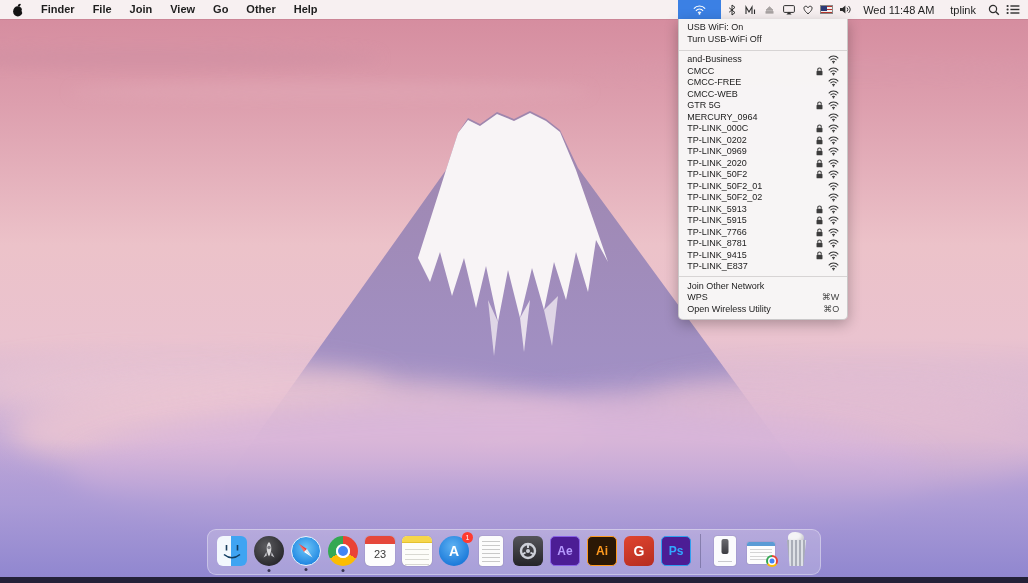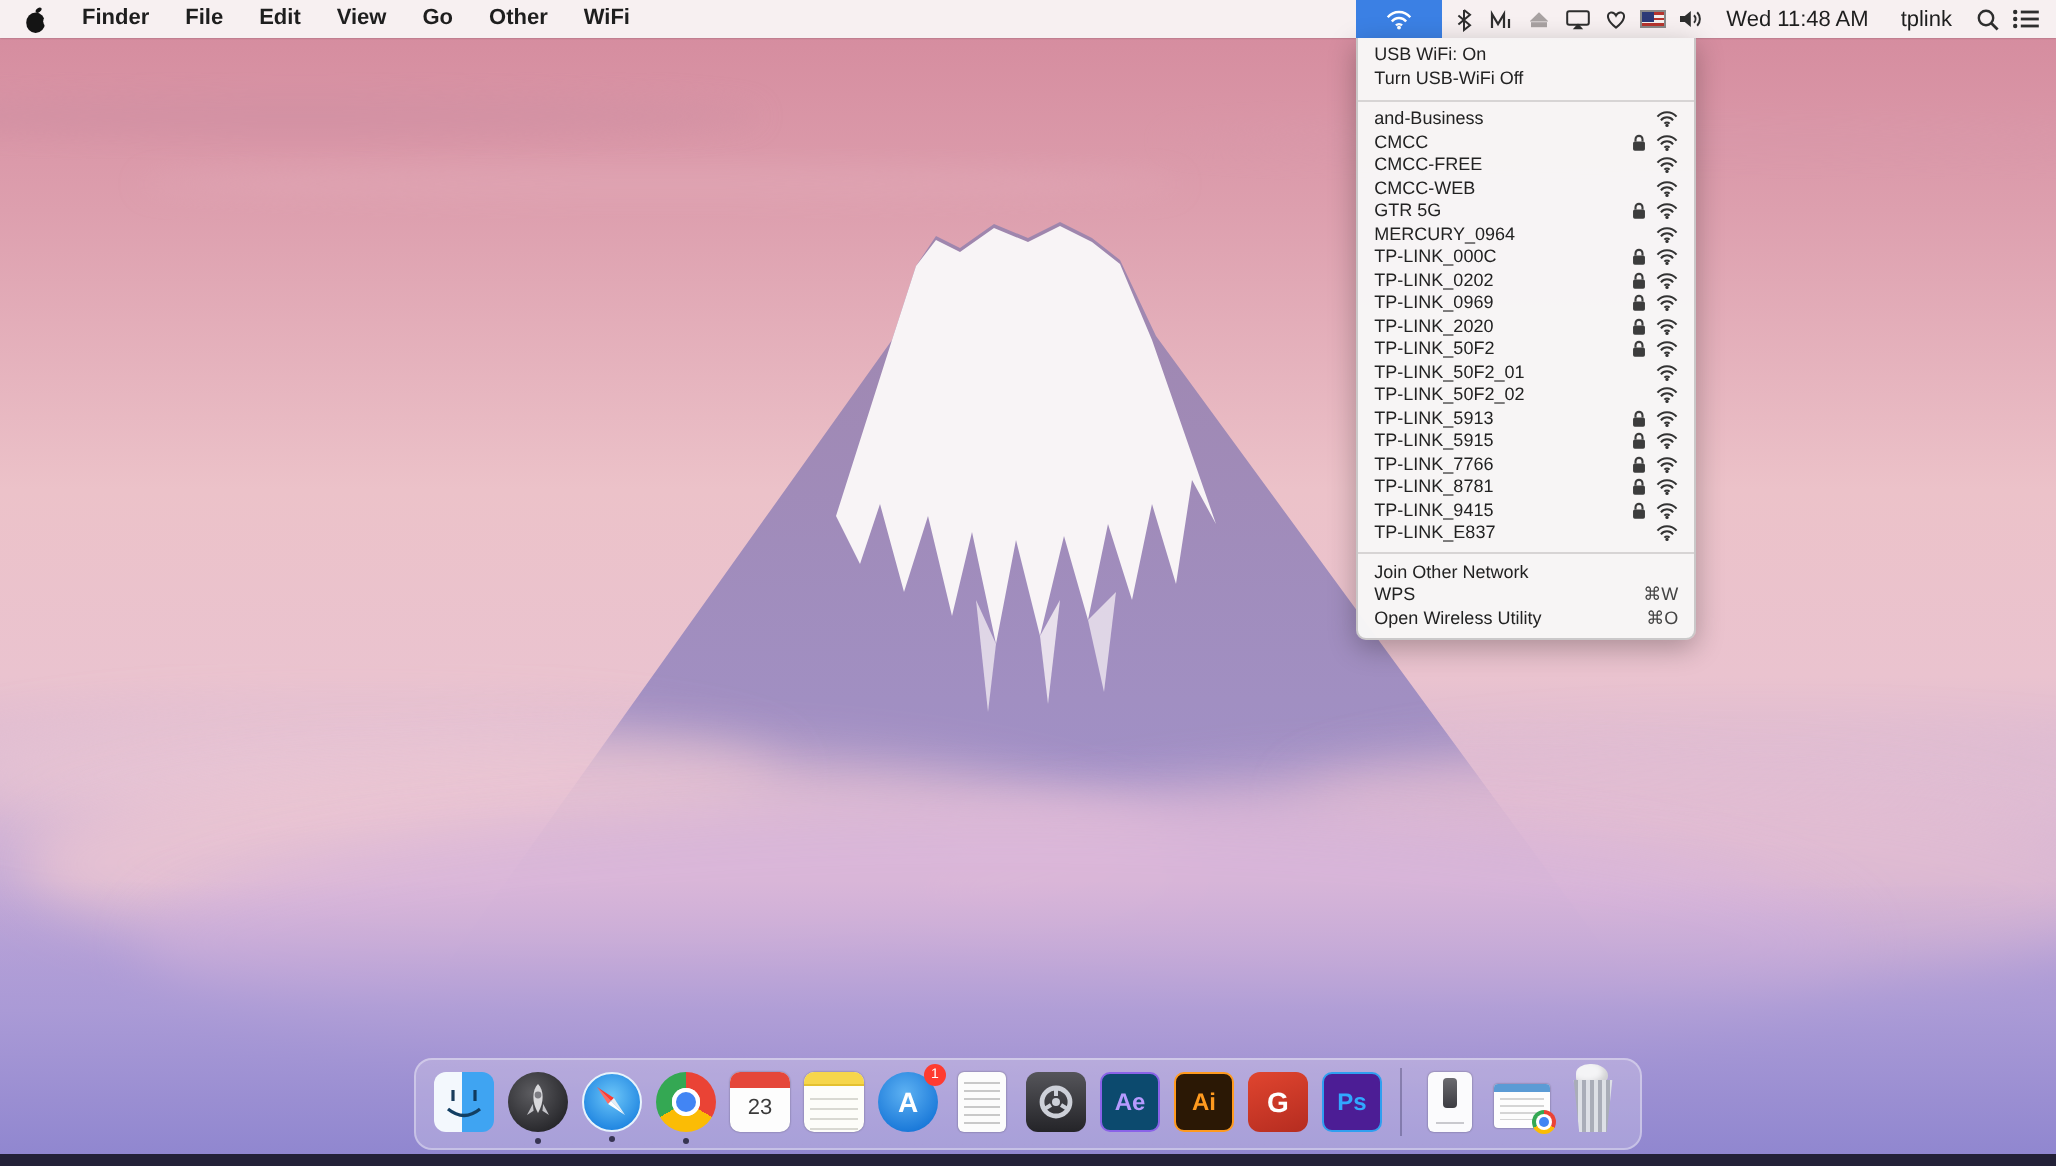--- a/index.html
+++ b/index.html
@@ -71,21 +71,21 @@
   .ic-appstore .as-a { color:#fff; font-weight:bold; font-size:14px; }
   .badge { position:absolute; top:-4px; right:-4px; width:11px; height:11px; border-radius:50%;
     background:#ff3b30; color:#fff; font-size:7px; display:flex; align-items:center; justify-content:center; }
   .ic-textedit { background:#fcfcfc; border-radius:3px; width:24px !important; margin:0 3px;
     box-shadow:0 0 1px rgba(0,0,0,.45); overflow:hidden; }
   .ic-textedit .te-lines { margin:5px 3px 0;
     height:21px; background:repeating-linear-gradient(180deg,#c9c9c9 0 1px,transparent 1px 4px); }
   .ic-steam { background:linear-gradient(180deg,#55555a,#242428); border-radius:6px;
     display:flex; align-items:center; justify-content:center; }
   .adobe { display:flex; align-items:center; justify-content:center; font-weight:bold; font-size:12px; border-radius:5px; }
-  .ic-ae { background:#0c4a6e; border:1.5px solid #8a63e8; color:#b69aff; }
+  .ic-ae { background:#4c1d95; border:1.5px solid #8a63e8; color:#b69aff; }
   .ic-ai { background:#2b1805; border:1.5px solid #ff9a1f; color:#ff9a1f; }
   .ic-g  { background:linear-gradient(160deg,#e0452f,#b52c20); color:#fff; font-size:14px; border-radius:6px; }
   .ic-ps { background:#4c1d95; border:1.5px solid #2f9ff0; color:#31a8ff; }
   .ic-installer { background:#fbfbfd; width:22px !important; margin:0 4px; border-radius:3px;
     box-shadow:0 0 1px rgba(0,0,0,.45); }
   .ic-installer .dev { position:absolute; top:3px; left:50%; transform:translateX(-50%);
     width:7px; height:15px; background:linear-gradient(180deg,#6b6b70,#3c3c42); border-radius:2px; }
   .ic-installer .dev-line { position:absolute; bottom:4px; left:4px; right:4px; height:1px; background:#c9c9ce; }
   .ic-webdoc { background:#fdfdfd; width:28px !important; height:22px !important; margin-top:4px;
     border-radius:2px; box-shadow:0 0 1px rgba(0,0,0,.45); overflow:visible; }
@@ -172,25 +172,25 @@
           </mask>
         </defs>
       <g mask="url(#bite)" fill="#141414">
         <ellipse cx="5.8" cy="8.4" rx="4.7" ry="5.1"></ellipse>
         <ellipse cx="7.3" cy="2.1" rx="1.7" ry="1" transform="rotate(-38 7.3 2.1)"></ellipse>
       </g>
     </svg>
   </span>
   <span class="mi bold">Finder</span>
   <span class="mi">File</span>
-  <span class="mi">Edit</span>
+  <span class="mi">Join</span>
   <span class="mi">View</span>
   <span class="mi">Go</span>
   <span class="mi">Other</span>
-  <span class="mi">WiFi</span>
+  <span class="mi">Help</span>
 
   <div id="status">
 
     <div class="sicon wifi-active">
       <svg width="13" height="10" viewBox="0 0 12 9">
         <path d="M0.8 3.2 A 6.8 6.8 0 0 1 11.2 3.2" fill="none" stroke="#fff" stroke-width="1.1"></path>
         <path d="M2.7 5.2 A 4.2 4.2 0 0 1 9.3 5.2" fill="none" stroke="#fff" stroke-width="1.1"></path>
         <path d="M4.6 7 A 1.9 1.9 0 0 1 7.4 7" fill="none" stroke="#fff" stroke-width="1.1"></path>
         <circle cx="6" cy="8" r="0.9" fill="#fff"></circle>
       </svg>

